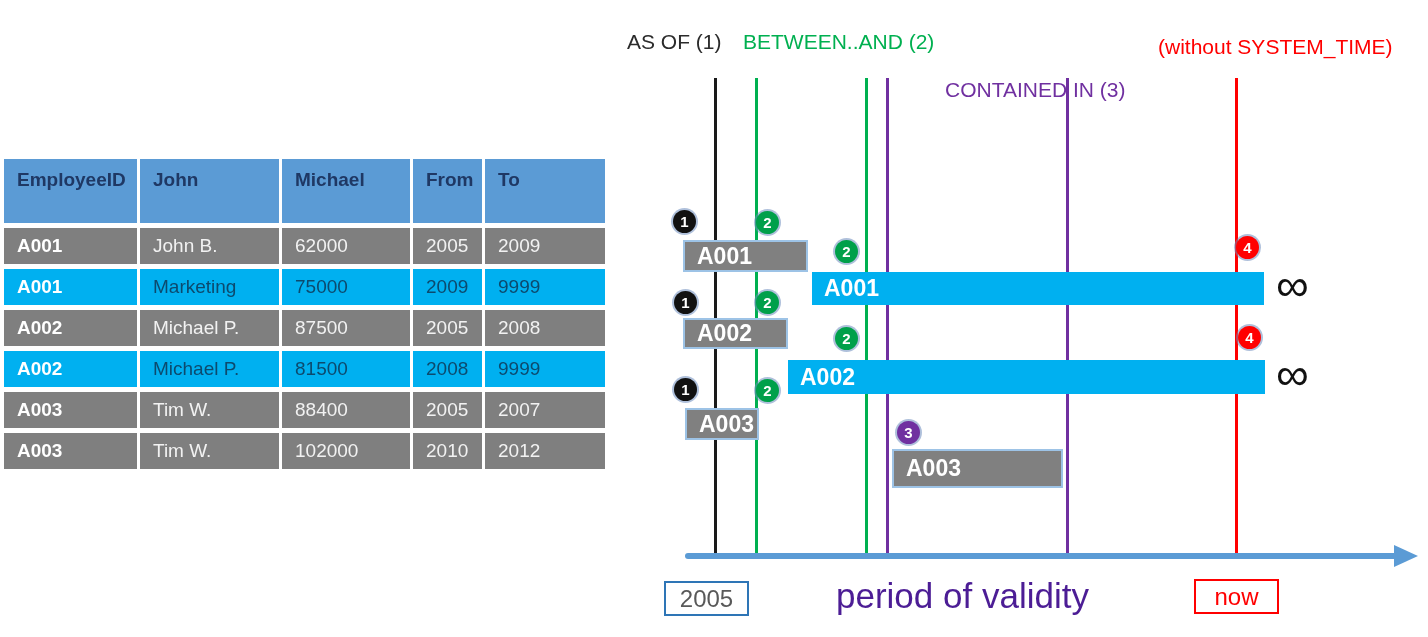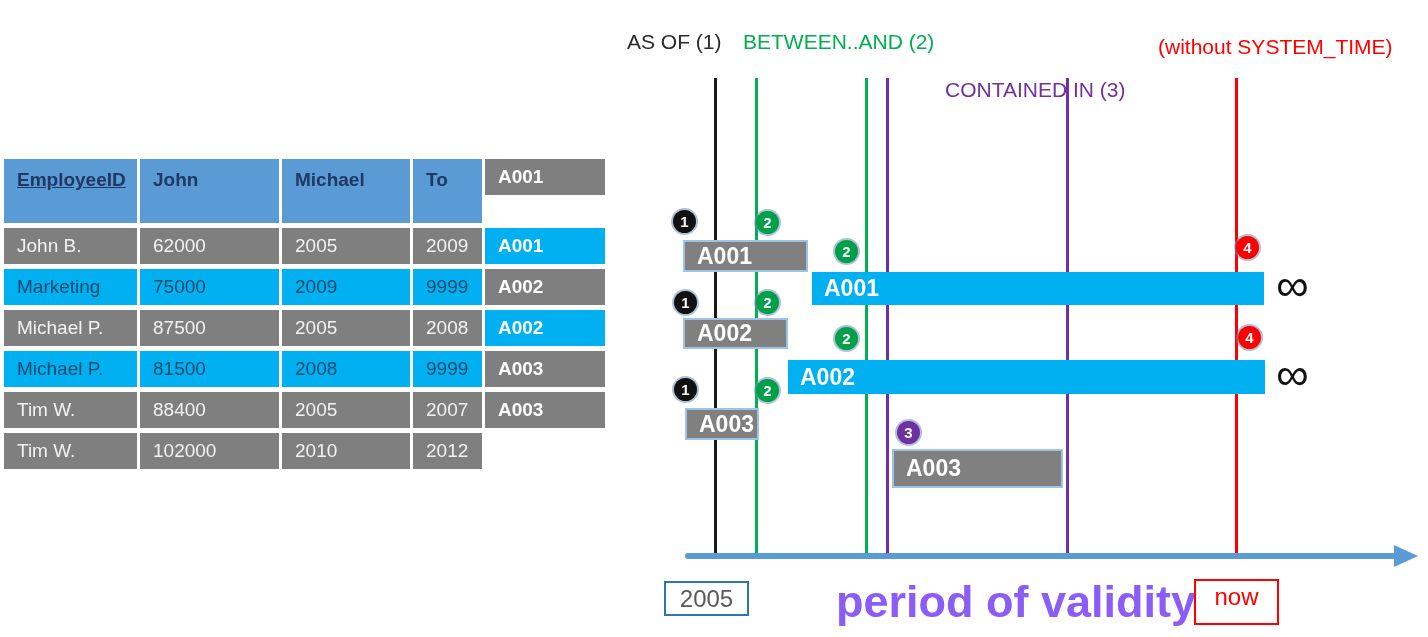--- a/index.html
+++ b/index.html
@@ -13,21 +13,21 @@
   #emp-table {
     position:absolute; left:4px; top:159px;
     display:grid;
     grid-template-columns:133px 139px 128px 69px 120px;
     column-gap:3px; row-gap:5px;
   }
   .th {
     background:#5b9bd5; color:#1f3864; font-weight:bold; font-size:19px;
     height:64px; padding:10px 0 0 13px;
   }
-  .th.u span { text-decoration:underline; }
+  .th.u span { }
   .td {
     background:#7f7f7f; color:#f2f2f2; font-size:19px;
     height:36px; line-height:36px; padding-left:13px; white-space:nowrap;
   }
   .row-hl .td { background:#00b0f0; color:#0c4a6e; }
   .td.first { font-weight:bold; color:#ffffff; }
 
   
   .vline { position:absolute; top:78px; height:479px; width:3px; }
   .vline.black  { left:714px;  background:#1a1a1a; }
@@ -79,37 +79,37 @@
   #lg-between{ left:743px; top:30px; color:#00b050; }
   #lg-contain{ left:945px; top:30px; color:#7030a0;margin-top:48px; }
   #lg-current{ left:1158px; top:8px; color:#ff0000; line-height:26px; }
 
   
   .axis-box {
     position:absolute; background:#ffffff; text-align:center; font-size:24px;
   }
   #box-2005 { left:664px; top:581px; width:85px; height:35px;
     border:2px solid #2e75b6; color:#595959; line-height:32px; }
-  #box-now  { left:1194px; top:579px; width:85px; height:46px;
+  #box-now  { left:1194px; top:579px; width:85px; height:35px;
     border:2px solid #ff0000; color:#ff0000; line-height:32px; }
   #axis-label {
-    position:absolute; left:836px; top:576px; font-size:45px; color:#8b5cf6;
+    position:absolute; left:836px; top:576px; font-size:35px; color:#4c1d95;
     white-space:nowrap;
-    font-weight:bold;
   }
 </style>
 </head>
 <body>
 
 <div id="page">
 
   <div id="emp-table">
     <div class="th u"><span>EmployeeID</span></div>
     <div class="th"><span>John</span></div>
     <div class="th"><span>Michael</span></div>
+    <div class="th"><span>From</span></div>
     <div class="th"><span>To</span></div>
 
     <div style="display:contents" class="row">
       <div class="td first">A001</div>
       <div class="td">John  B.</div>
       <div class="td">62000</div>
       <div class="td">2005</div>
       <div class="td">2009</div>
     </div>
     <div style="display:contents" class="row row-hl">

